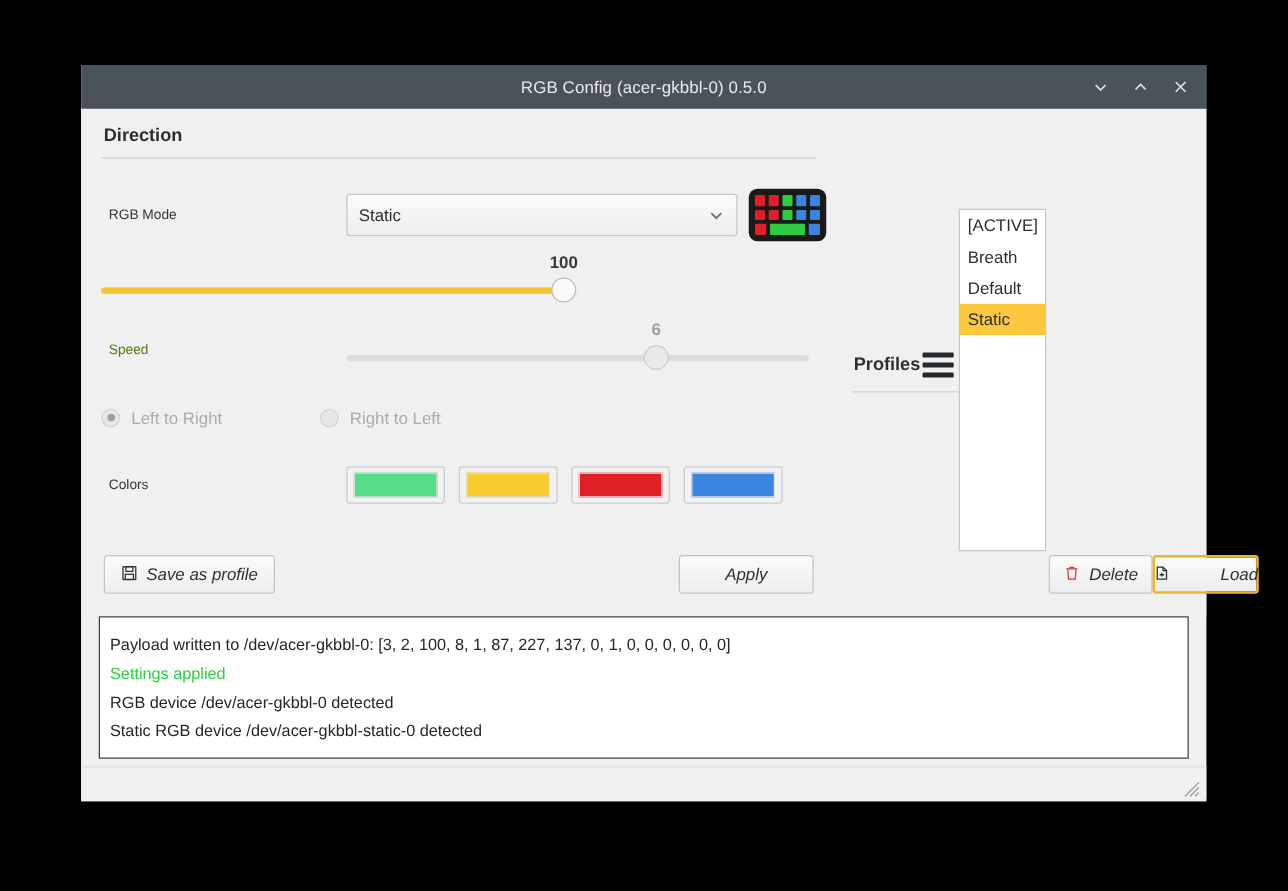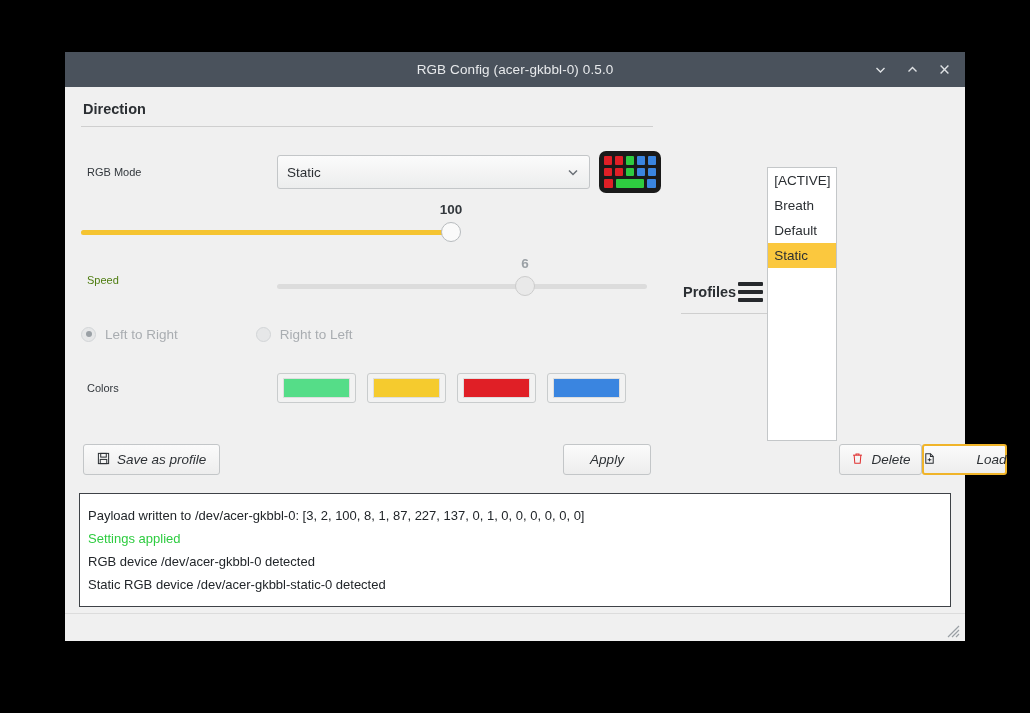--- a/index.html
+++ b/index.html
@@ -213,21 +213,21 @@
     border-radius: 3px;
     display: inline-flex; align-items: center; justify-content: center;
     gap: 7px;
     font-size: 13.5px; color: #2d3135;
     padding: 0 13px;
     cursor: default;
     white-space: nowrap;
     font-style: italic;
   }
   .btn.focus { border: 2px solid #f0b429; padding: 0 12px; gap: 40px; }
-  #apply-button { width: 88px; margin-left: 29px; }
+  #apply-button { width: 108px; margin-left: 29px; }
   #delete-button { width: 83px; }
   #load-button { width: 85px; }
 
   
   #profiles-list {
     margin-top: 14px;
     height: 274px;
     background: #ffffff;
     border: 1px solid #c4c7c9;
     overflow: hidden;

